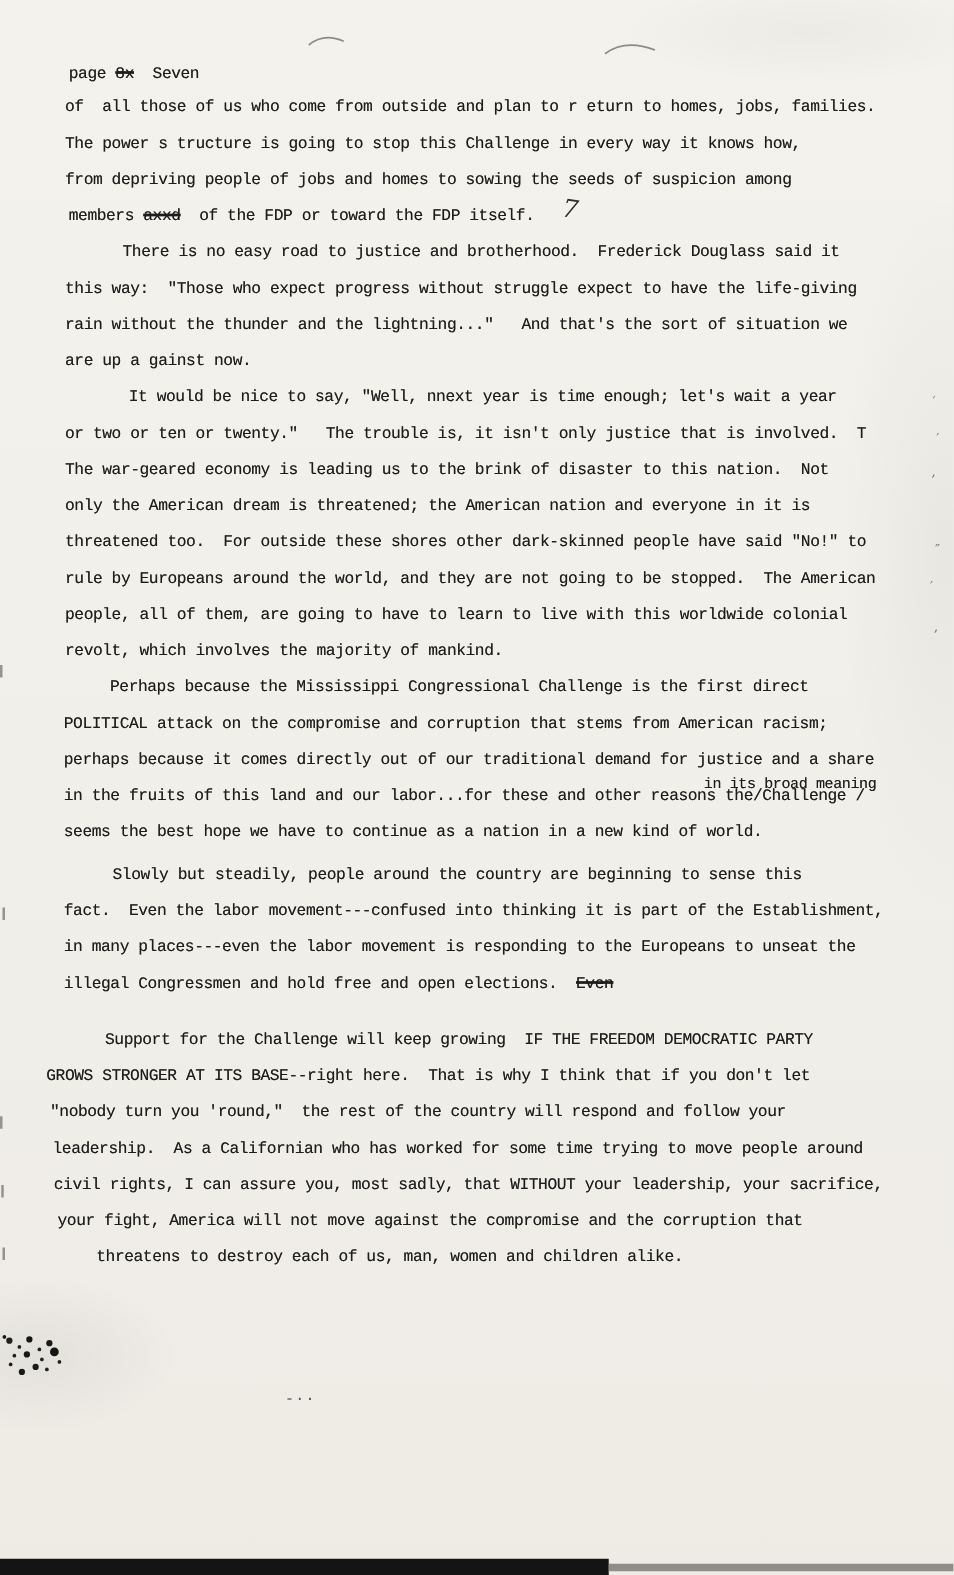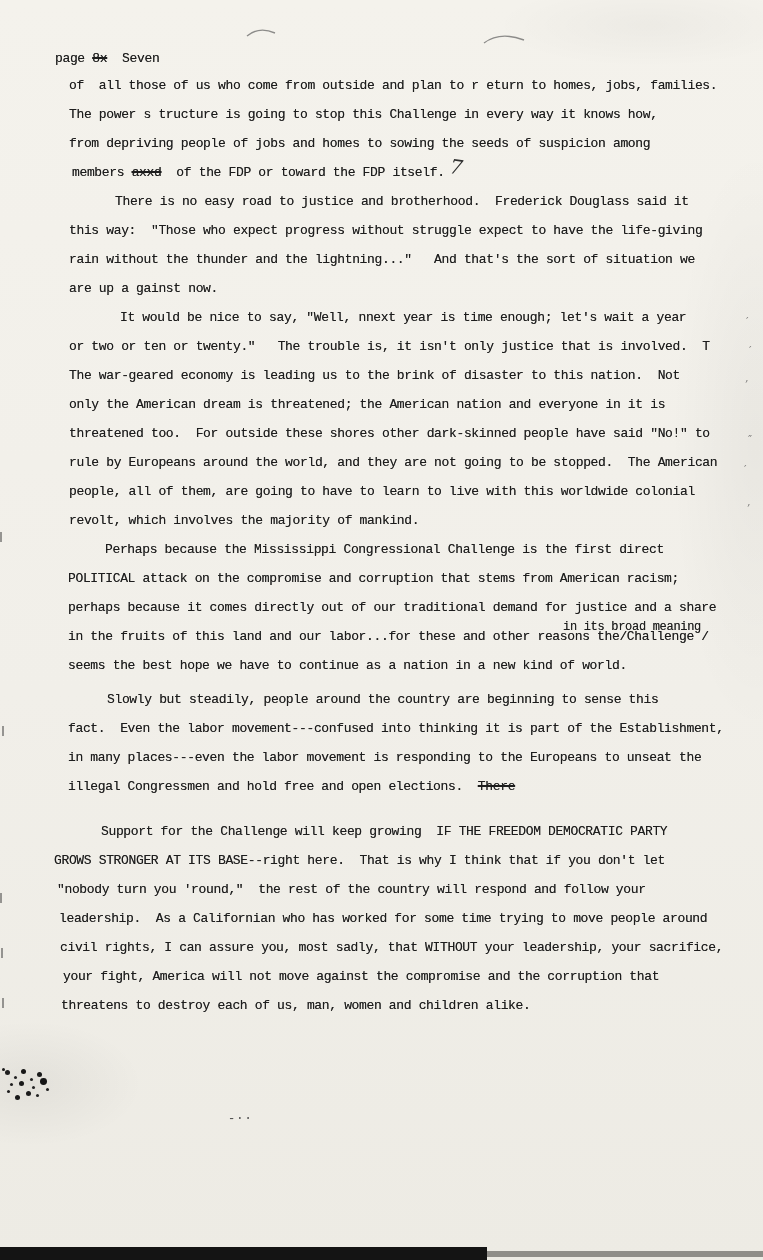--- a/index.html
+++ b/index.html
@@ -10,21 +10,21 @@
       radial-gradient(ellipse 220px 60px at 85% 2%, rgba(0,0,0,0.03), transparent 70%),
       radial-gradient(ellipse 120px 420px at 99% 35%, rgba(0,0,0,0.04), transparent 70%),
       radial-gradient(ellipse 160px 90px at 4% 86%, rgba(0,0,0,0.05), transparent 70%),
       linear-gradient(180deg,#f4f2ec 0%,#f1efe9 55%,#edebe4 100%);
     font-family:"Liberation Mono","DejaVu Sans Mono",monospace;
     color:#1d1d1d;
   }
   .hdr{position:absolute;top:44px;left:55px;height:29px;line-height:29px;
        font-size:13px;letter-spacing:-0.35px;white-space:pre;
        text-shadow:0 0 0.5px rgba(20,20,20,.6);}
-  .body-text{position:absolute;top:71px;left:0;width:718px;padding-left:17px;}
+  .body-text{position:absolute;top:71px;left:0;width:718px;}
   .ln{height:29px;line-height:29px;margin-left:52px;white-space:pre;
       font-size:13px;letter-spacing:-0.35px;
       text-shadow:0 0 0.5px rgba(20,20,20,.6);}
   .g5{margin-top:5px;}
   .g3{margin-top:16px;}
   .strike{text-decoration:line-through;text-decoration-thickness:2px;}
   .insertion{position:absolute;top:620px;left:563px;font-size:12px;letter-spacing:-0.3px;
       white-space:pre;text-shadow:0 0 0.5px rgba(20,20,20,.6);}
   .hand-mark{position:absolute;top:155px;left:450px;font-family:"DejaVu Serif",serif;
       font-style:italic;font-size:20px;color:#2e2e2e;transform:rotate(8deg);}
@@ -75,28 +75,28 @@
     <div class="ln">people, all of them, are going to have to learn to live with this worldwide colonial</div>
     <div class="ln">revolt, which involves the majority of mankind.</div>
     <div class="ln" style="margin-left:88px">Perhaps because the Mississippi Congressional Challenge is the first direct</div>
     <div class="ln" style="margin-left:51px">POLITICAL attack on the compromise and corruption that stems from American racism;</div>
     <div class="ln" style="margin-left:51px">perhaps because it comes directly out of our traditional demand for justice and a share</div>
     <div class="ln" style="margin-left:51px">in the fruits of this land and our labor...for these and other reasons the/Challenge /</div>
     <div class="ln" style="margin-left:51px">seems the best hope we have to continue as a nation in a new kind of world.</div>
     <div class="ln g5" style="margin-left:90px">Slowly but steadily, people around the country are beginning to sense this</div>
     <div class="ln" style="margin-left:51px">fact.  Even the labor movement---confused into thinking it is part of the Establishment,</div>
     <div class="ln" style="margin-left:51px">in many places---even the labor movement is responding to the Europeans to unseat the</div>
-    <div class="ln" style="margin-left:51px"><span>illegal Congressmen and hold free and open elections.  </span><span class="strike">There</span><span></span></div>
+    <div class="ln" style="margin-left:51px"><span>illegal Congressmen and hold free and open elections.  </span><span class="strike">Even</span><span></span></div>
     <div class="ln g3" style="margin-left:84px">Support for the Challenge will keep growing  IF THE FREEDOM DEMOCRATIC PARTY</div>
     <div class="ln" style="margin-left:37px">GROWS STRONGER AT ITS BASE--right here.  That is why I think that if you don't let</div>
     <div class="ln" style="margin-left:40px">"nobody turn you 'round,"  the rest of the country will respond and follow your</div>
     <div class="ln" style="margin-left:42px">leadership.  As a Californian who has worked for some time trying to move people around</div>
     <div class="ln" style="margin-left:43px">civil rights, I can assure you, most sadly, that WITHOUT your leadership, your sacrifice,</div>
     <div class="ln" style="margin-left:46px">your fight, America will not move against the compromise and the corruption that</div>
-    <div class="ln" style="margin-left:44px">threatens to destroy each of us, man, women and children alike.</div>
+    <div class="ln" style="margin-left:77px">threatens to destroy each of us, man, women and children alike.</div>
   </div>
 
   <span class="hand-mark">7</span>
 
   <div class="insertion">in its broad meaning</div>
 
   <div class="bottom-dash">-··</div>
 
   <div class="edge-mark" style="top:532px;left:0;"></div>
   <div class="edge-mark" style="top:726px;left:2px;"></div>

